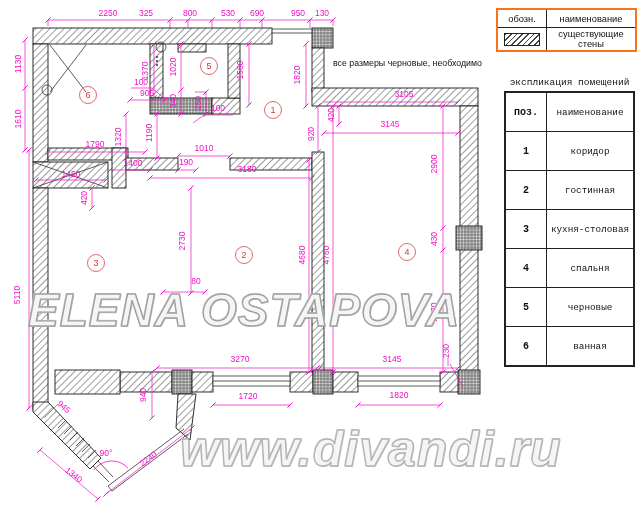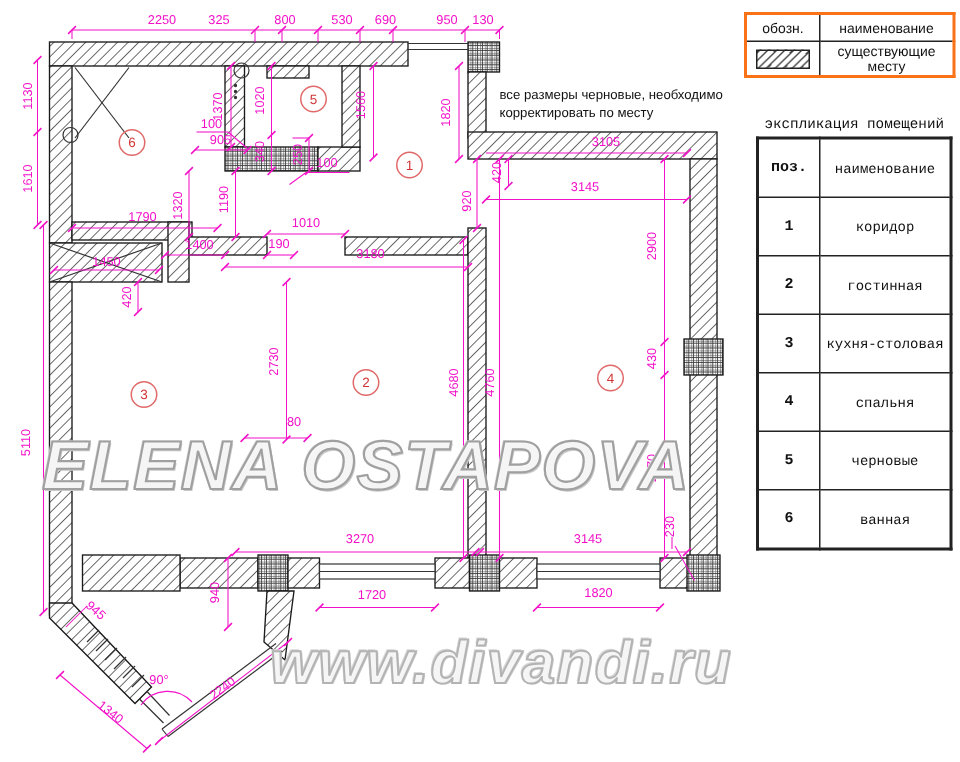--- a/index.html
+++ b/index.html
@@ -19,21 +19,21 @@
   .sched-tbl{width:131px;border:2px solid #222;}
   .sched-tbl td,.sched-tbl th{border:1px solid #222;font-size:9.3px;color:#111;
         text-align:center;padding:13px 2px;height:12px;font-weight:normal;}
   .sched-tbl .pos{width:36px;font-weight:bold;font-size:10px;}
   .hatch-swatch{width:116px;height:13px;margin:1px auto;border:1px solid #222;
         background:repeating-linear-gradient(135deg,#444 0,#444 1px,transparent 1px,transparent 4px);}
   .wm{position:absolute;font-weight:bold;font-style:italic;color:rgba(255,255,255,0.82);
       -webkit-text-stroke:1.4px #a0a0a0;text-shadow:1px 1px 0 #c8c8c8,-1px -1px 0 #d8d8d8;
       white-space:nowrap;pointer-events:none;}
   #wm1{left:28px;top:283px;font-size:46px;letter-spacing:1px;}
-  #wm2{left:180px;top:420px;font-size:40px;letter-spacing:1px;-webkit-text-stroke:1.3px #b3b3b3;}
+  #wm2{left:180px;top:420px;font-size:50px;letter-spacing:1px;-webkit-text-stroke:1.3px #b3b3b3;}
 </style>
 </head>
 <body>
 
 <div id="stage">
 
   <svg id="plan" width="640" height="508" viewBox="0 0 640 508">
     <defs>
       <pattern id="h" width="5" height="5" patternUnits="userSpaceOnUse" patternTransform="rotate(45)">
         <rect width="5" height="5" fill="#fff"></rect>
@@ -305,35 +305,34 @@
         <text x="407" y="255" class="marker-num" text-anchor="middle">4</text>
         <circle cx="209" cy="66" r="8.5" fill="none" stroke="#e06a6a" stroke-width="1"></circle>
         <text x="209" y="69" class="marker-num" text-anchor="middle">5</text>
         <circle cx="88" cy="95" r="8.5" fill="none" stroke="#e06a6a" stroke-width="1"></circle>
         <text x="88" y="98" class="marker-num" text-anchor="middle">6</text>
       </g>
   </svg>
 
   <div class="note">
     <div>все размеры черновые, необходимо</div>
-    <div>корректировать по месту</div>
   </div>
 
   <div class="tbl-wrap" style="left:496px;top:8px;">
     <table class="legend-tbl">
       <tbody>
           <tr>
         <th style="width:44px">обозн.</th>
         <th>наименование</th>
       </tr>
       <tr>
         <td>
           <div class="hatch-swatch" style="width:34px;height:11px"></div>
         </td>
-        <td>существующие месту</td>
+        <td>существующие стены</td>
       </tr>
     </tbody>
       </table>
   </div>
 
   <div class="tbl-wrap" style="left:504px;top:77px;font-family:Liberation Mono, monospace;">
     <div class="tbl-title">экспликация помещений</div>
     <table class="sched-tbl">
       <tbody>
           <tr>

